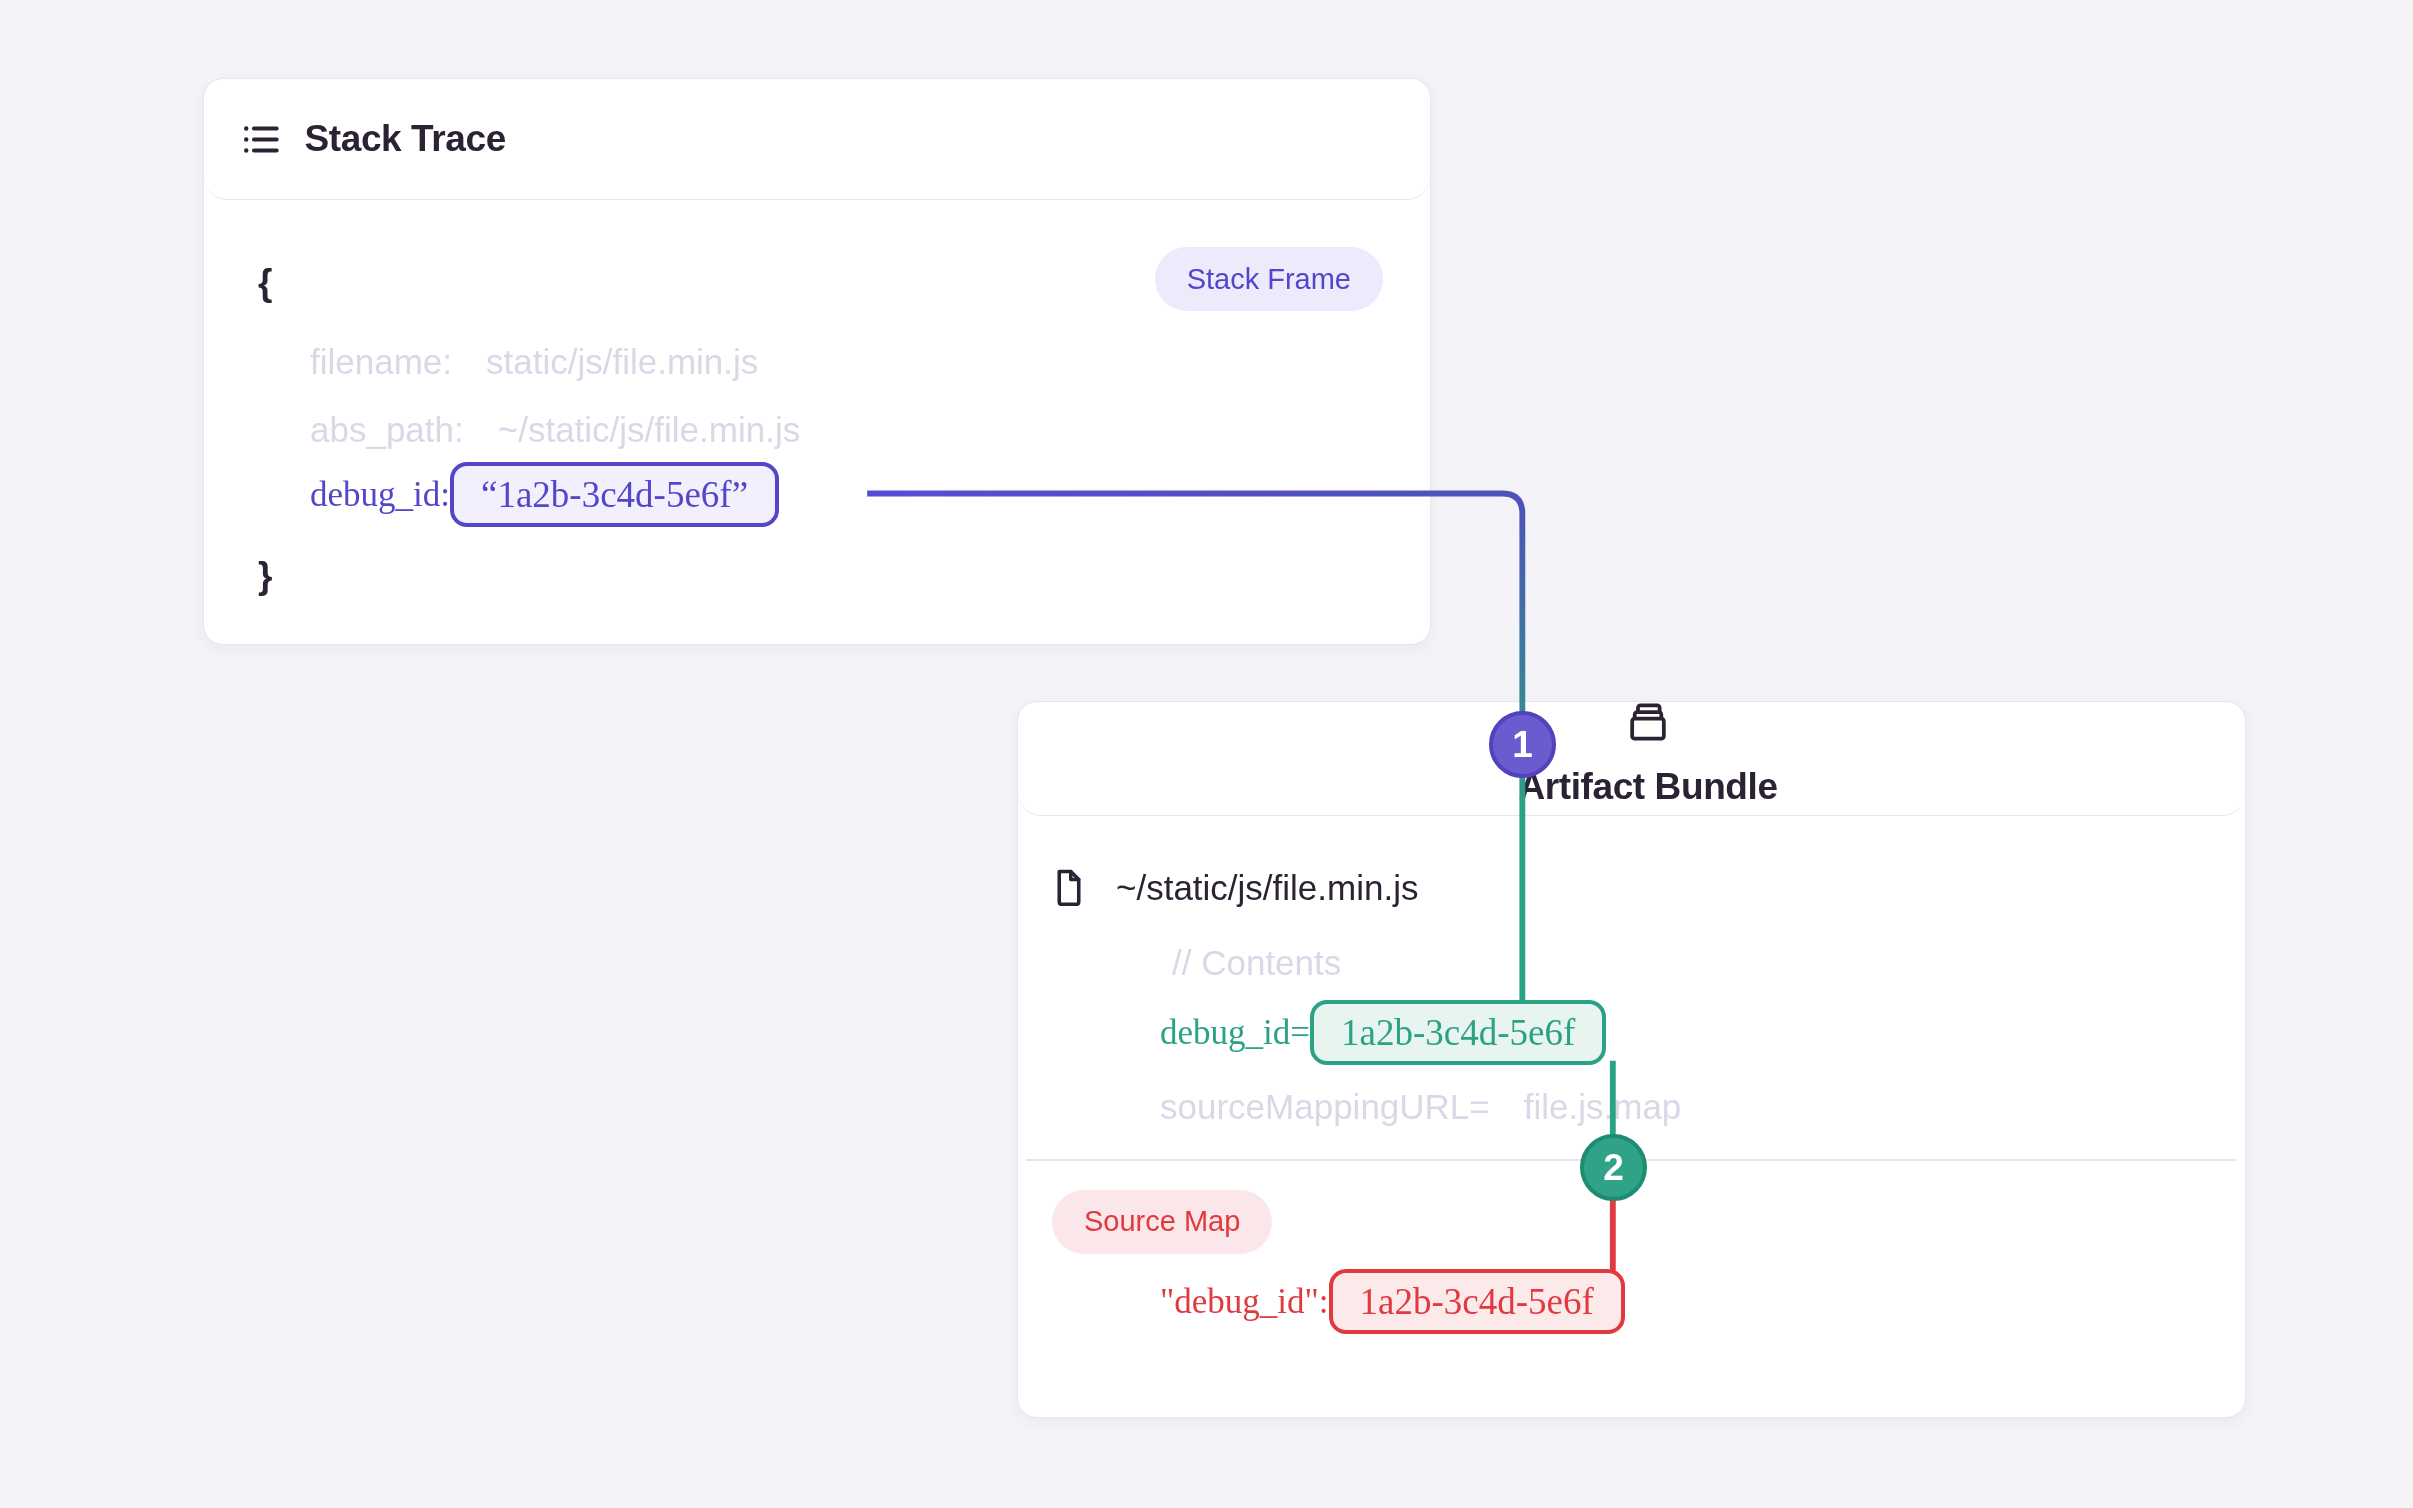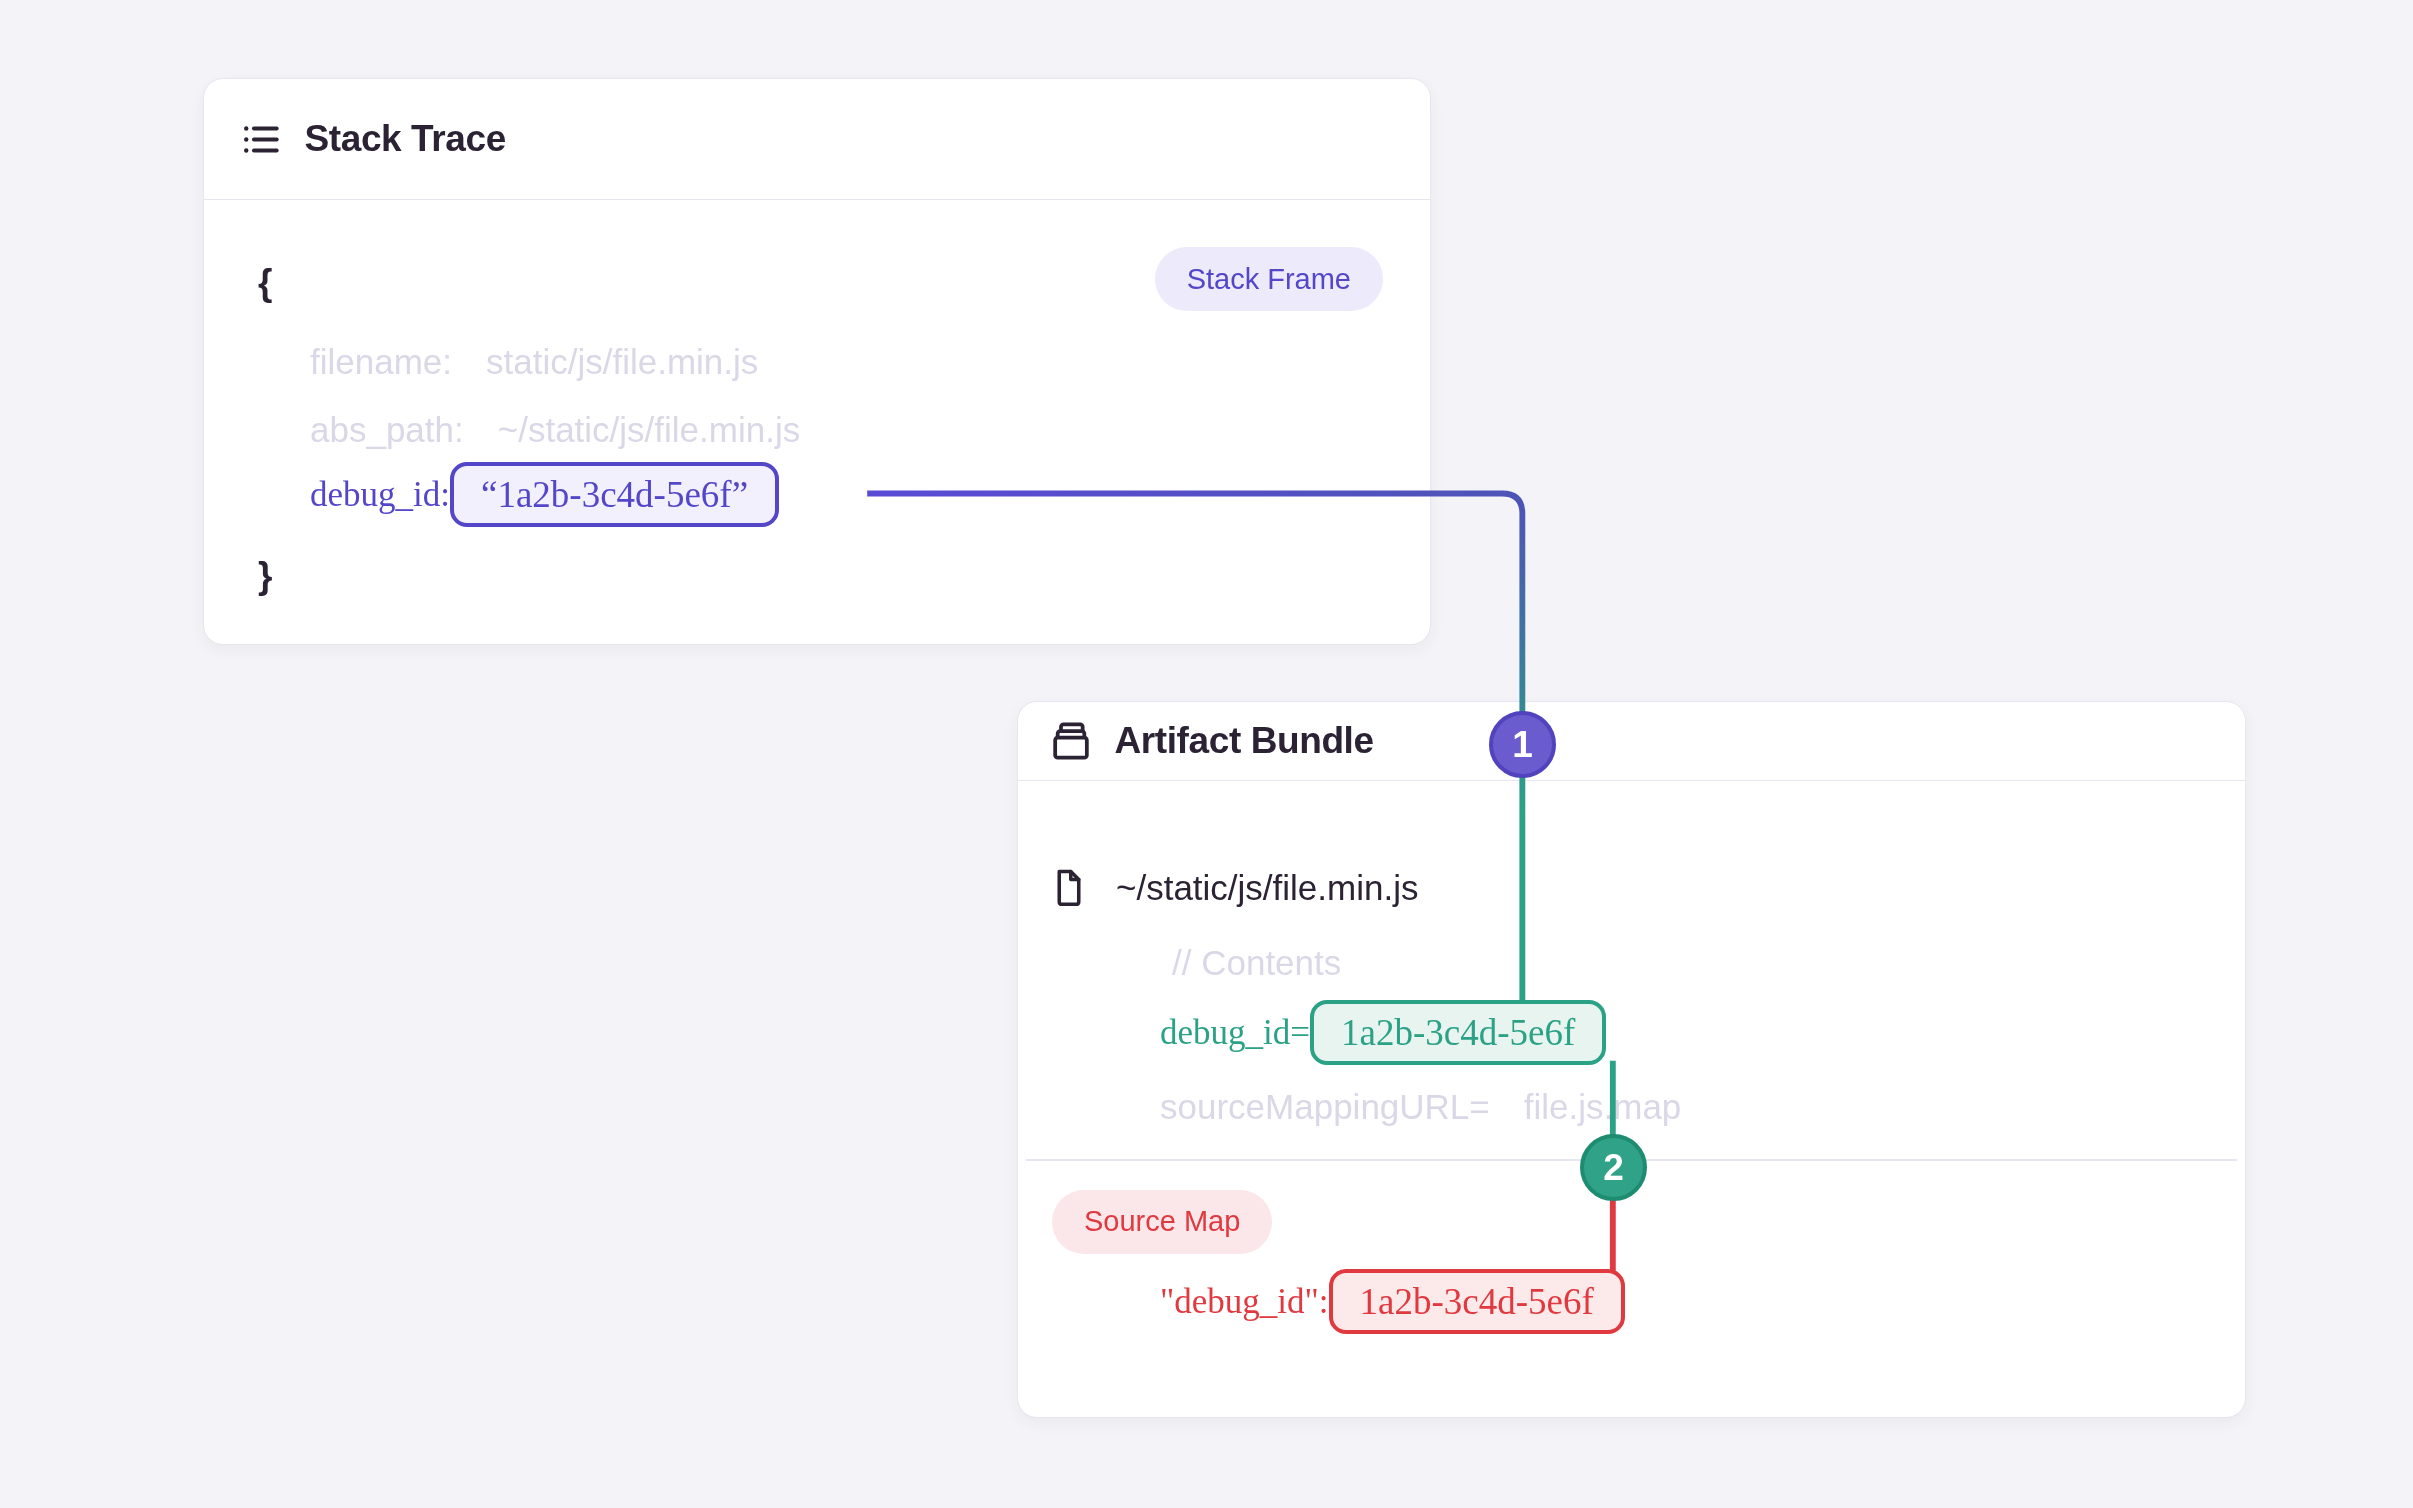--- a/index.html
+++ b/index.html
@@ -12,27 +12,27 @@
     --step1-fill:#6A5BCE; --step1-stroke:#5143BD;
     --step2-fill:#2FA287; --step2-stroke:#1E8C71; --step-text:#FFFFFF;
   }
   html,body{margin:0;padding:0;}
   body{width:2413px;height:1508px;overflow:hidden;font-family:"Liberation Sans","DejaVu Sans",sans-serif;}
   #canvas{position:relative;width:2413px;height:1508px;background:var(--page-bg);}
 
   .card{position:absolute;background:var(--card-bg);border:1.7px solid var(--card-border);
         border-radius:20px;box-shadow:0 5px 15px rgba(43,34,51,.05);box-sizing:border-box;z-index:1;}
   .card-header{position:absolute;left:0;right:0;top:0;display:flex;align-items:center;
-        border-bottom:1.7px solid var(--divider);box-sizing:border-box;}
+        border-bottom:1.7px solid var(--divider);box-sizing:border-box;border-radius:23px;}
   .card-title{font-size:37px;font-weight:700;color:var(--dark);letter-spacing:-0.4px;}
 
   #card-stack-trace{left:203px;top:78px;width:1228px;height:567px;}
   #card-stack-trace .card-header{height:121px;padding-left:38px;gap:23.5px;}
   #card-artifact-bundle{left:1017px;top:701px;width:1229px;height:717px;}
-  #card-artifact-bundle .card-header{height:79px;padding-left:33px;gap:23.5px;}
+  #card-artifact-bundle .card-header{height:114px;padding-left:33px;gap:23.5px;flex-direction:column;}
 
   .row{position:absolute;display:flex;align-items:center;height:67px;white-space:pre;}
   .code{font-size:35px;}
   .brace{font-size:37px;font-weight:600;color:var(--dark);}
   .muted-row{gap:34px;color:var(--muted);}
   .boxed-row{font-family:Liberation Serif, serif;}
 
   .value-box{display:flex;align-items:center;height:65px;padding:0 27px;border-radius:17px;
         font-size:37px;box-sizing:border-box;}
   .value-box.purple{border:4.2px solid var(--purple);background:var(--purple-box-bg);color:var(--purple);}

